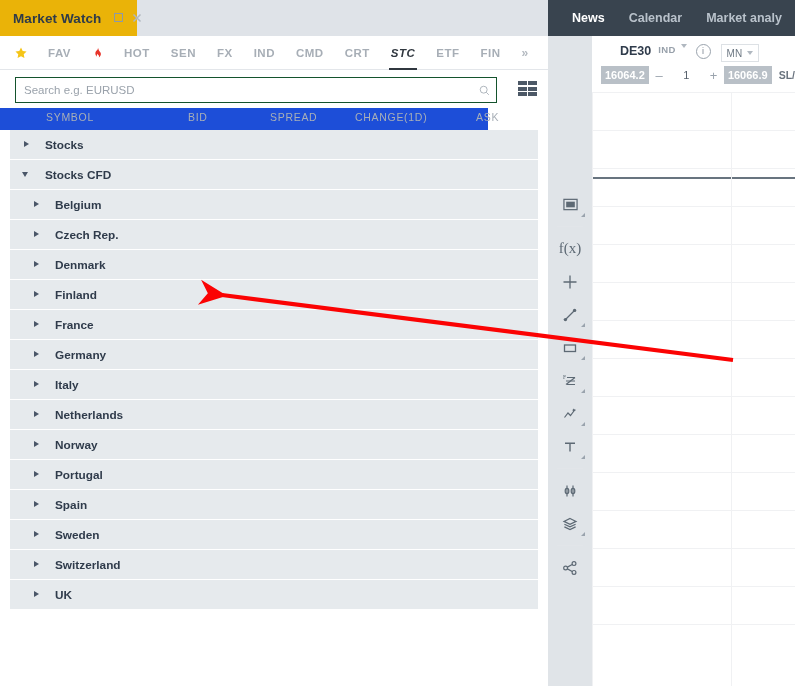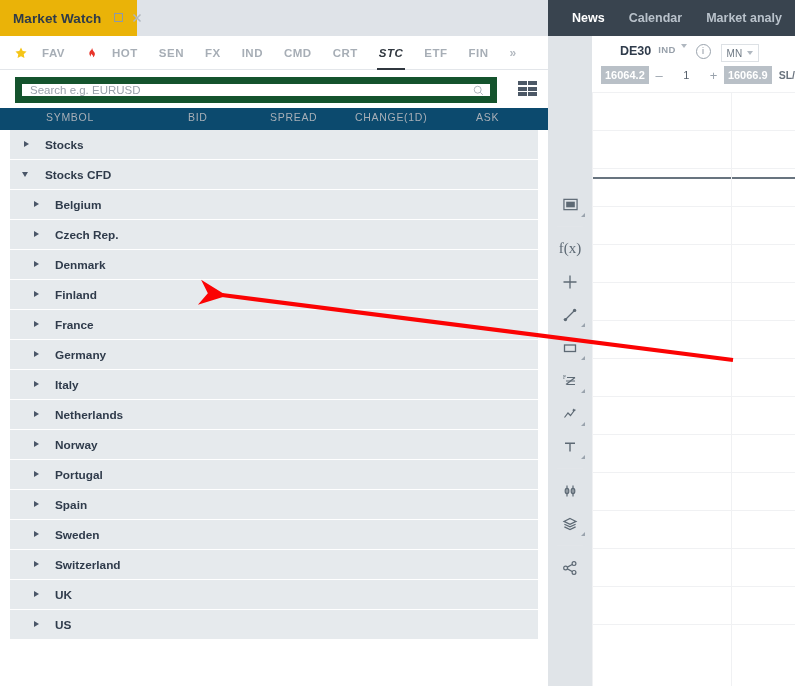--- a/index.html
+++ b/index.html
@@ -19,41 +19,41 @@
   #mw-title{font-size:13.5px;font-weight:bold;color:#2f3b49;letter-spacing:.1px;white-space:nowrap;}
   .titlebtn{position:absolute;top:11px;width:14px;height:14px;cursor:pointer;}
   #btn-max{left:113px;}
   #btn-max i{display:block;width:9px;height:9px;border:1.4px solid #8d99a6;box-sizing:border-box;margin:2px 0 0 1px;}
   #btn-close{left:130px;}
   #btn-close svg{display:block;}
 
   
   #mw-tabs{position:absolute;left:0;top:36px;width:548px;height:34px;background:#ffffff;
      border-bottom:1px solid #e3e6ea;display:flex;align-items:center;padding-left:14px;box-sizing:border-box;}
-  .tab{position:relative;height:34px;display:flex;align-items:center;gap:14px;
+  .tab{position:relative;height:34px;display:flex;align-items:center;gap:20px;
        font-size:11.5px;font-weight:bold;color:#a7aeb6;letter-spacing:.5px;cursor:pointer;margin-right:21px;}
   .tab.active{color:#30373f;font-style:italic;}
   .tab.active:after{content:"";position:absolute;left:-2px;right:-2px;bottom:0;height:2px;background:#30373f;}
   .tab .glyph{display:inline-block;line-height:0;}
   #tab-overflow{margin-right:0;color:#b4bac1;font-size:12px;letter-spacing:-2px;font-weight:bold;}
 
   
   #mw-searchrow{position:absolute;left:0;top:70px;width:548px;height:40px;background:#fff;display:flex;align-items:center;}
-  #search-box{position:relative;margin-left:15px;width:482px;height:26px;border:7px solid #14532d;background:#fff;
+  #search-box{position:relative;margin-left:15px;width:482px;height:26px;border:1px solid #14532d;background:#fff;
       display:flex;align-items:center;box-sizing:border-box;}
   #search-input{border:0;outline:0;flex:1;height:24px;padding:0 8px;font-size:11.5px;color:#5b6673;
       font-family:"Liberation Sans", sans-serif;background:transparent;}
   #search-input::placeholder{color:#9aa2ab;}
   #search-icon{width:24px;display:flex;align-items:center;justify-content:center;cursor:pointer;}
   #grid-view-btn{position:absolute;left:518px;top:81px;width:19px;height:15px;cursor:pointer;
       display:grid;grid-template-columns:1fr 1fr;grid-template-rows:1fr 1fr 1fr;gap:1.5px;}
   #grid-view-btn span{background:#4c5866;display:block;}
 
   
-  #mw-colhead{position:absolute;left:0;top:108px;width:548px;height:22px;background:#0c4a6e;text-align:center;}
+  #mw-colhead{position:absolute;left:0;top:108px;width:488px;height:22px;background:#1d4ed8;text-align:center;}
   #mw-colhead .col{position:absolute;top:3px;font-size:10.5px;color:#a8afb7;letter-spacing:.7px;white-space:nowrap;}
 
   
   #mw-list{position:absolute;left:0;top:130px;width:548px;height:556px;background:#fff;overflow:hidden;}
   .row{position:relative;height:29px;margin:0 10px 1px 10px;background:#e6eaed;display:flex;align-items:center;cursor:pointer;}
   .row .caret{width:9px;height:9px;position:relative;flex:0 0 auto;}
   .row .caret b{position:absolute;display:block;width:0;height:0;}
   .caret.right b{border-left:5px solid #4a5668;border-top:3.6px solid transparent;border-bottom:3.6px solid transparent;left:2px;top:1px;}
   .caret.down b{border-top:5px solid #4a5668;border-left:3.6px solid transparent;border-right:3.6px solid transparent;left:0px;top:2px;}
   .row .rowlabel{font-size:11.8px;font-weight:bold;color:#2f3b4b;white-space:nowrap;}
@@ -286,26 +286,20 @@
         <span class="caret right">
             <b></b>
           </span>
         <span class="rowlabel">Switzerland</span>
       </div>
       <div class="row lvl1">
         <span class="caret right">
             <b></b>
           </span>
         <span class="rowlabel">UK</span>
-      </div>
-      <div class="row lvl1">
-        <span class="caret right">
-            <b></b>
-          </span>
-        <span class="rowlabel">US</span>
       </div>
     </div>
   </div>
 
   <div id="right-pane">
 
     <div id="topbar">
       <div class="topitem active">News</div>
       <div class="topitem">Calendar</div>
       <div class="topitem">Market analy</div>

